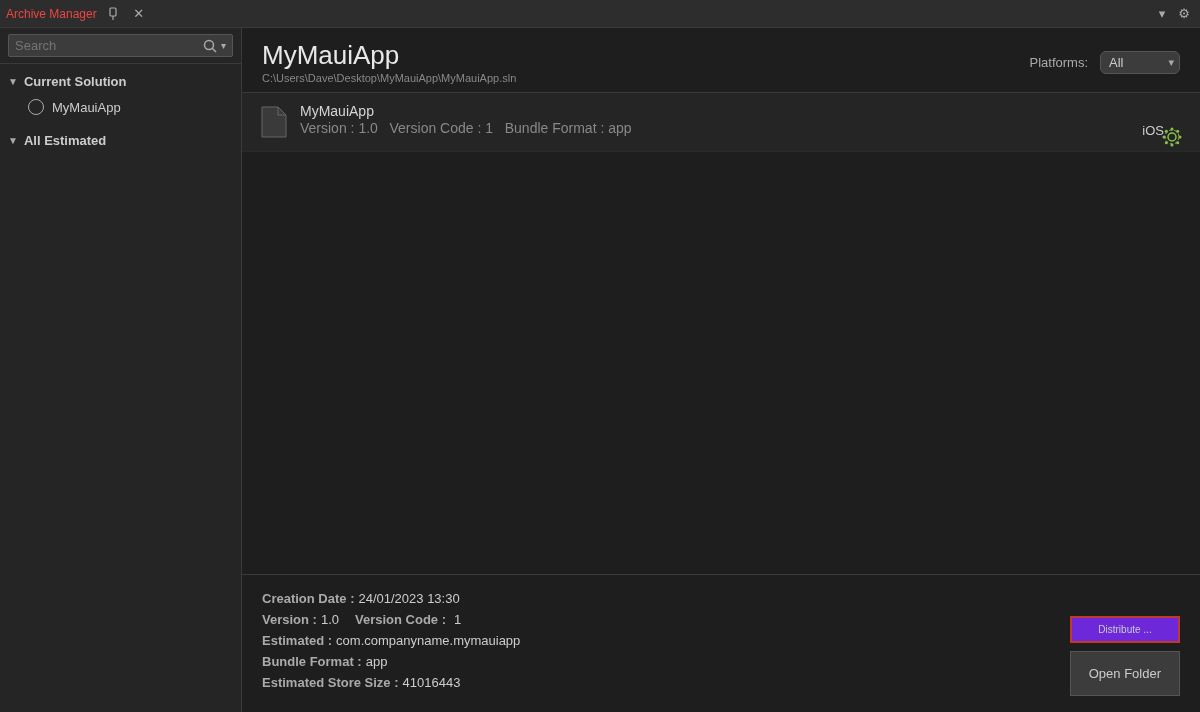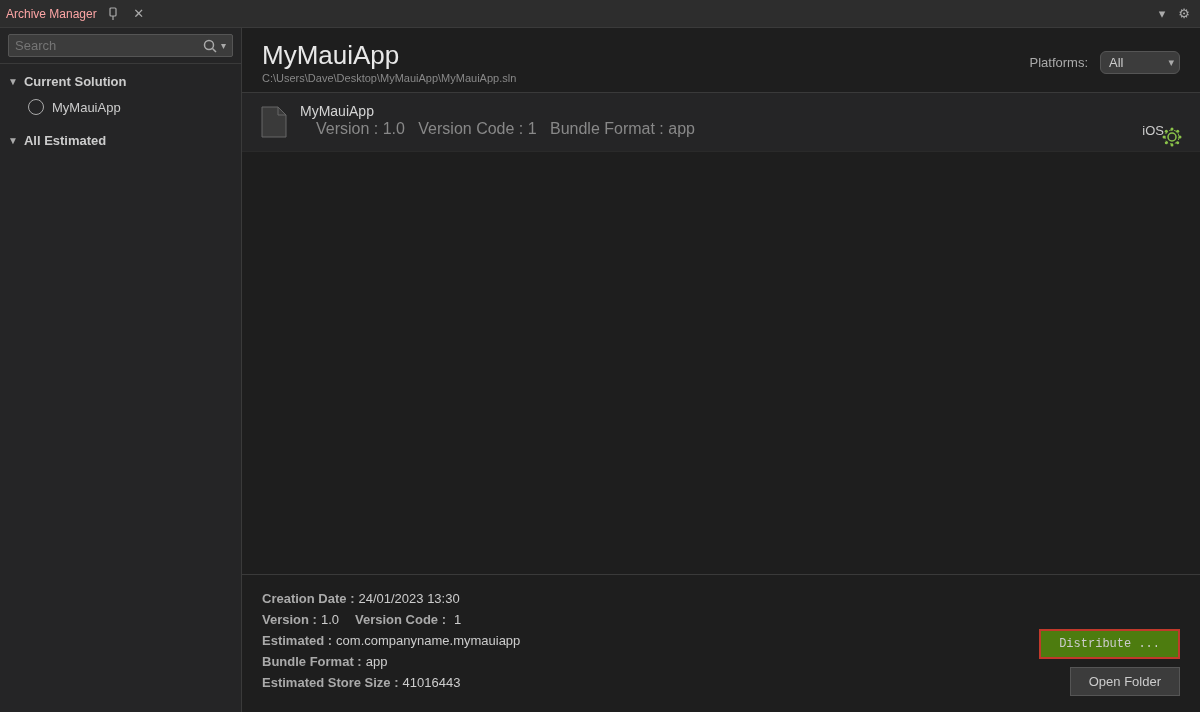--- a/index.html
+++ b/index.html
@@ -26,21 +26,21 @@
       border-bottom: 1px solid #3a3a3a;
       flex-shrink: 0;
     }
     .title-bar-left {
       display: flex;
       align-items: center;
       gap: 6px;
     }
     .title-bar-title {
       font-size: 12px;
-      color: #fca5a5;
+      color: #ef4444;
     }
     .title-bar-btn {
       background: none;
       border: none;
       color: #aaa;
       cursor: pointer;
       font-size: 13px;
       width: 20px;
       height: 20px;
       display: flex;
@@ -245,24 +245,23 @@
       font-size: 14px;
       color: #d4d4d4;
       font-weight: 500;
     }
     .archive-date {
       font-size: 12px;
       color: #999;
       margin-top: 2px;
     }
     .archive-meta {
-      font-size: 16px;
+      font-size: 14px;
       color: #888;
       margin-top: 1px;
-      margin-left: 16px;
     }
     .archive-platform {
       position: absolute;
       right: 20px;
       top: 20px;
       font-size: 13px;
       color: #ccc;
     }
 
     
@@ -296,35 +295,35 @@
       margin-right: 16px;
     }
     .detail-actions {
       display: flex;
       flex-direction: column;
       align-items: flex-end;
       justify-content: flex-end;
       gap: 8px;
     }
     .btn-distribute {
-      background: #4d7c0f;
+      background: #6d28d9;
       border: 2px solid #c0392b;
       color: #ccc;
-      font-size: 12px;
+      font-size: 10px;
       padding: 6px 18px;
       cursor: pointer;
-      font-family: Liberation Mono, monospace;
+      font-family: Liberation Sans, sans-serif;
       min-width: 110px;
     }
     .btn-open-folder {
       background: #3c3c3c;
       border: 1px solid #555;
       color: #ccc;
       font-size: 13px;
-      padding: 6px 18px;
+      padding: 14px 18px;
       cursor: pointer;
       font-family: 'Segoe UI', sans-serif;
       min-width: 110px;
     }
   </style>
 </head>
 <body>
 
 <div class="title-bar">
   <div class="title-bar-left">

